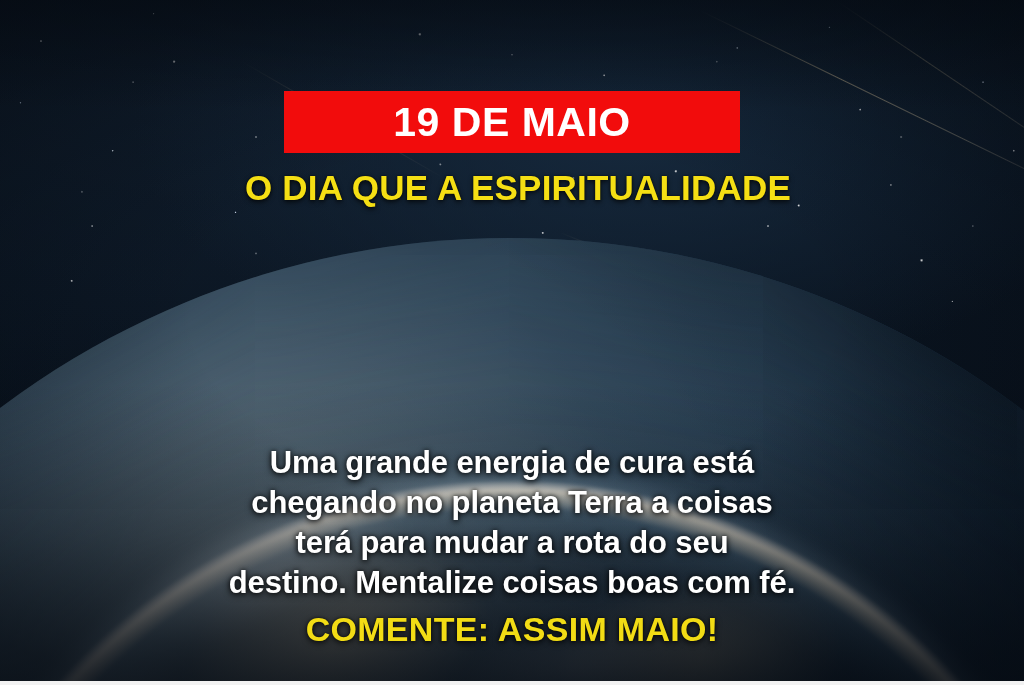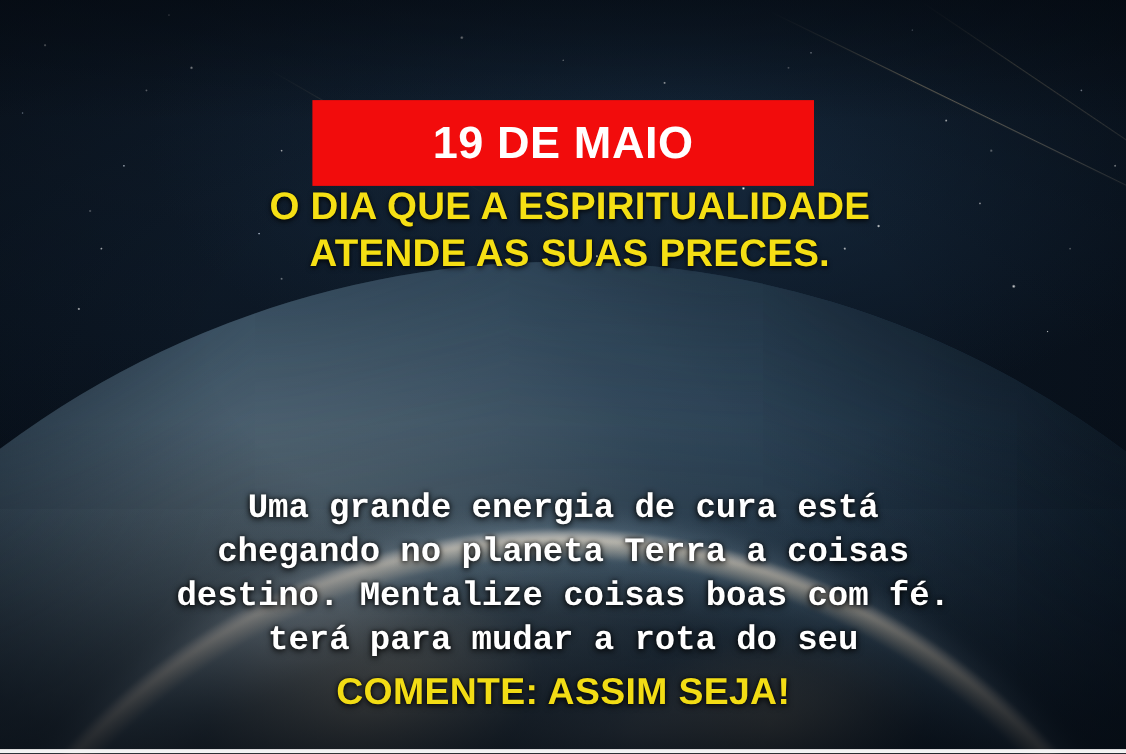--- a/index.html
+++ b/index.html
@@ -209,21 +209,21 @@
     inset: 0;
     z-index: 5;
   }
 
   .date-badge {
     position: absolute;
     left: 50%;
     transform: translateX(-50%);
     top: 91px;
     width: 456px;
-    height: 78px;
+    height: 62px;
     background: #f20c0c;
     display: flex;
     align-items: center;
     justify-content: center;
   }
   .date-badge .date-text {
     color: #ffffff;
     font-size: 41px;
     font-weight: bold;
     letter-spacing: .5px;
@@ -255,21 +255,21 @@
     right: 0;
     text-align: center;
     color: #ffffff;
     font-size: 31px;
     font-weight: bold;
     line-height: 1.29;
     letter-spacing: -.1px;
     text-shadow: 0 2px 7px rgba(0,0,0,.85), 0 0 4px rgba(0,0,0,.7);
     font-family: "Liberation Sans", sans-serif;
   }
-  .body-copy .bc-line { display: block; font-family: Liberation Mono, monospace; }
+  .body-copy .bc-line { display: block; }
 
   .cta {
     position: absolute;
     top: 612px;
     left: 0;
     right: 0;
     text-align: center;
     color: #f2dc15;
     font-size: 34px;
     font-weight: bold;
@@ -332,27 +332,26 @@
   <div class="vignette"></div>
 
   <div class="content">
 
     <div class="date-badge">
       <span class="date-text">19 DE MAIO</span>
     </div>
 
     <div class="headline">
       <span class="hl-line">O DIA QUE A ESPIRITUALIDADE</span>
-      <span class="hl-line">ATENDE AS SUAS PRECES.</span>
     </div>
 
     <div class="body-copy">
       <span class="bc-line">Uma grande energia de cura está</span>
       <span class="bc-line">chegando no planeta Terra a coisas</span>
+      <span class="bc-line">terá para mudar a rota do seu</span>
       <span class="bc-line">destino. Mentalize coisas boas com fé.</span>
-      <span class="bc-line">terá para mudar a rota do seu</span>
     </div>
 
-    <div class="cta">COMENTE: ASSIM SEJA!</div>
+    <div class="cta">COMENTE: ASSIM MAIO!</div>
   </div>
 
   <div class="bottom-edge"></div>
 </div>
 
 </body></html>

